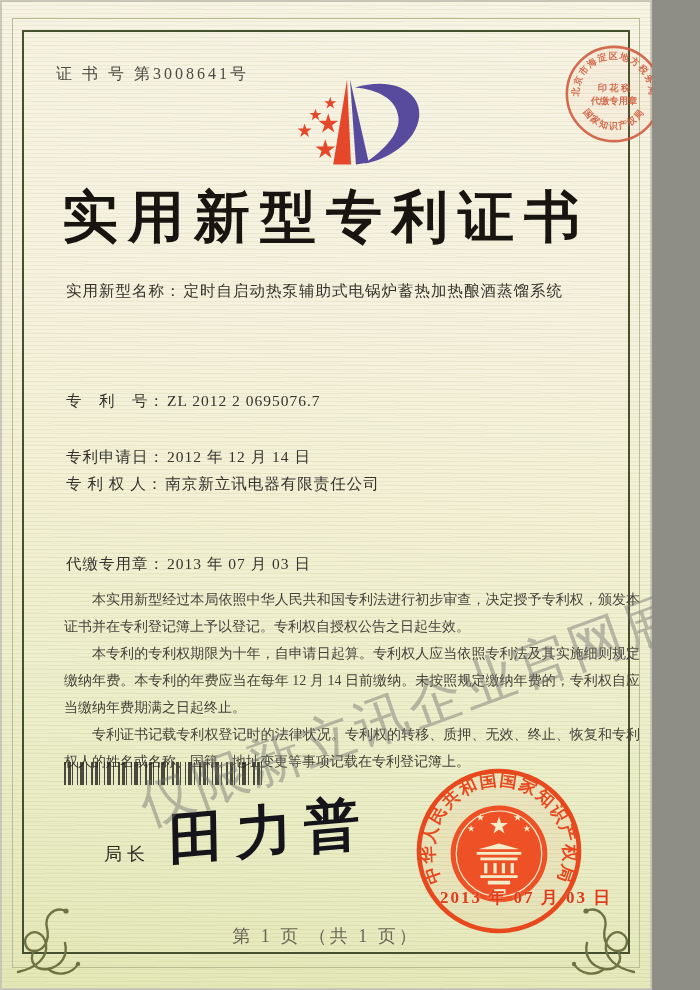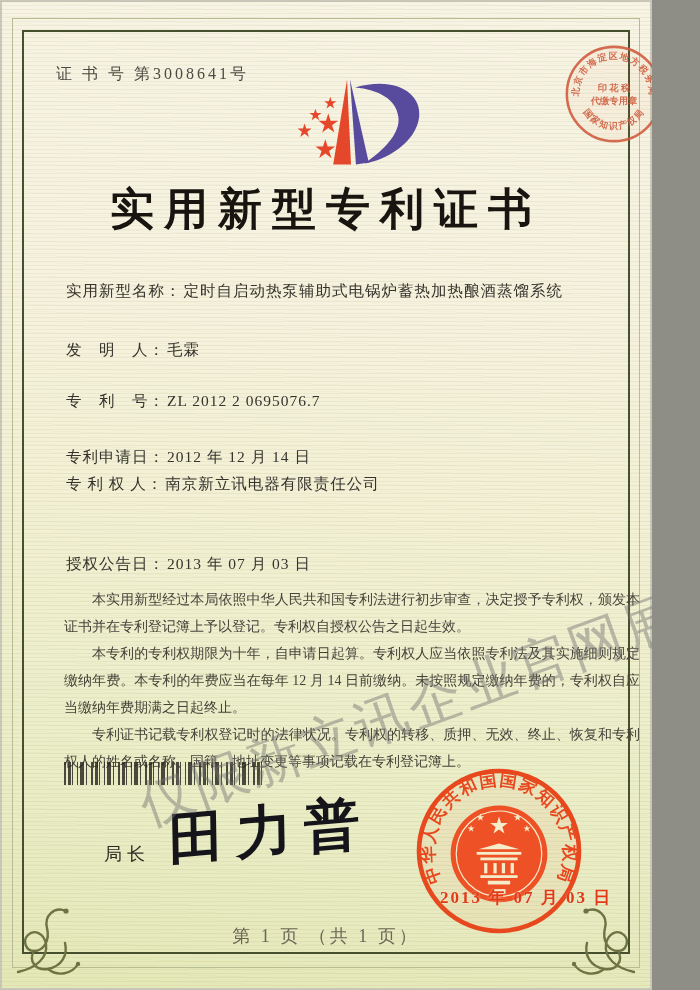--- a/index.html
+++ b/index.html
@@ -16,21 +16,21 @@
         border:1px solid #b6bd92;pointer-events:none;}
   .frame-main{position:absolute;left:22px;top:30px;right:22px;bottom:36px;
         border:2px solid #46502f;pointer-events:none;}
   .flourish{position:absolute;width:78px;height:78px;pointer-events:none;}
   .flourish.bl{left:14px;bottom:14px;transform:scaleX(-1);}
   .flourish.br{right:14px;bottom:14px;}
   .abs{position:absolute;}
   .cert-no{left:56px;top:64px;font-size:16px;letter-spacing:3px;color:#4c4a42;}
   .logo{left:272px;top:72px;width:158px;height:102px;}
   .tax-stamp{left:560px;top:40px;width:108px;height:108px;opacity:.88;}
-  .title{left:0;right:0;top:180px;text-align:center;font-size:44px;font-weight:700;
+  .title{left:0;right:0;top:180px;text-align:center;font-size:56px;font-weight:700;
          letter-spacing:10px;color:#181410;}
   .field{left:66px;right:56px;font-size:15.5px;color:#35332c;letter-spacing:1px;white-space:nowrap;}
   .f0{top:281px;} .f1{top:340px;} .f2{top:391px;} .f3{top:447px;} .f4{top:474px;} .f5{top:554px;}
   .field .lab{margin-right:2px;}
   .body-text{left:64px;width:576px;top:586px;font-size:14px;line-height:27px;
          color:#46433a;text-align:justify;}
   .body-text p{margin:0;text-indent:2em;}
   .barcode{left:64px;top:762px;width:202px;height:23px;opacity:.82;
          background:repeating-linear-gradient(90deg,#26251f 0 2px,transparent 2px 4px,#26251f 4px 7px,
            transparent 7px 8px,#26251f 8px 9px,transparent 9px 13px,#26251f 13px 14px,transparent 14px 16px,
@@ -102,34 +102,31 @@
     </text>
     <text x="55" y="52" text-anchor="middle" font-size="9.5" fill="#cf5a3c" font-weight="bold">印 花 税</text>
     <text x="55" y="65" text-anchor="middle" font-size="9.5" fill="#cf5a3c" font-weight="bold">代缴专用章</text>
   </svg>
 
   <div class="abs title">实用新型专利证书</div>
 
   <div class="abs field f0">
     <span class="lab">实用新型名称：</span><span>定时自启动热泵辅助式电锅炉蓄热加热酿酒蒸馏系统</span>
   </div>
-  <div class="abs field f1">
-    <span class="lab">发　明　人：</span><span>毛霖</span>
-  </div>
   <div class="abs field f2">
     <span class="lab">专　利　号：</span><span>ZL 2012 2 0695076.7</span>
   </div>
   <div class="abs field f3">
     <span class="lab">专利申请日：</span><span>2012 年 12 月 14 日</span>
   </div>
   <div class="abs field f4">
     <span class="lab">专 利 权 人：</span><span>南京新立讯电器有限责任公司</span>
   </div>
   <div class="abs field f5">
-    <span class="lab">授权公告日：</span><span>2013 年 07 月 03 日</span>
+    <span class="lab">代缴专用章：</span><span>2013 年 07 月 03 日</span>
   </div>
 
   <div class="abs body-text">
     <p>本实用新型经过本局依照中华人民共和国专利法进行初步审查，决定授予专利权，颁发本证书并在专利登记簿上予以登记。专利权自授权公告之日起生效。</p>
     <p>本专利的专利权期限为十年，自申请日起算。专利权人应当依照专利法及其实施细则规定缴纳年费。本专利的年费应当在每年 12 月 14 日前缴纳。未按照规定缴纳年费的，专利权自应当缴纳年费期满之日起终止。</p>
     <p>专利证书记载专利权登记时的法律状况。专利权的转移、质押、无效、终止、恢复和专利权人的姓名或名称、国籍、地址变更等事项记载在专利登记簿上。</p>
   </div>
 
   <div class="abs barcode"></div>
 

